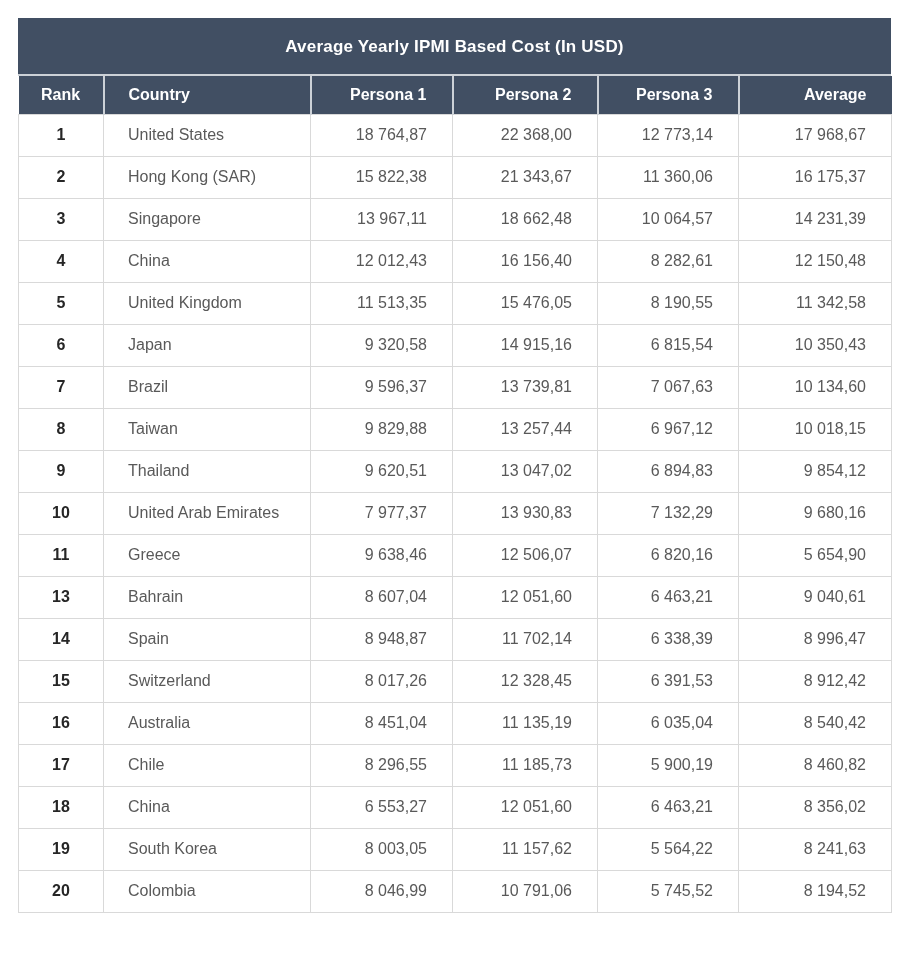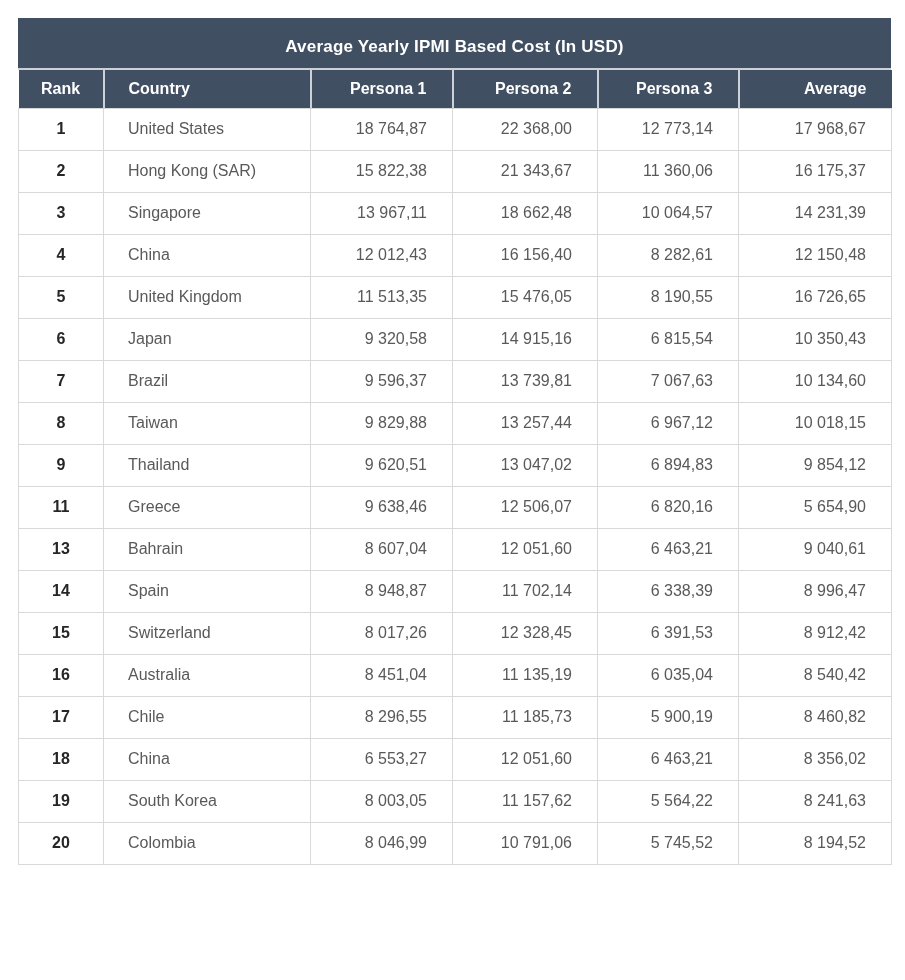--- a/index.html
+++ b/index.html
@@ -22,21 +22,21 @@
     position:absolute;
     left:18px;top:18px;
     width:873px;
   }
   .table-title{
     background:var(--header-bg);
     color:var(--header-text);
     font-size:17px;
     font-weight:bold;
     text-align:center;
-    height:52px;
+    height:58px;
     line-height:58px;
     border-bottom:2px solid var(--header-sep);
     letter-spacing:0.2px;
   }
   table{
     width:873px;
     border-collapse:collapse;
     table-layout:fixed;
   }
   thead th{
@@ -131,21 +131,21 @@
           <td class="col-num">16 156,40</td>
           <td class="col-num">8 282,61</td>
           <td class="col-num">12 150,48</td>
         </tr>
         <tr>
           <td class="col-rank">5</td>
           <td class="col-country">United Kingdom</td>
           <td class="col-num">11 513,35</td>
           <td class="col-num">15 476,05</td>
           <td class="col-num">8 190,55</td>
-          <td class="col-num">16 726,65</td>
+          <td class="col-num">11 342,58</td>
         </tr>
         <tr>
           <td class="col-rank">6</td>
           <td class="col-country">Japan</td>
           <td class="col-num">9 320,58</td>
           <td class="col-num">14 915,16</td>
           <td class="col-num">6 815,54</td>
           <td class="col-num">10 350,43</td>
         </tr>
         <tr>
@@ -166,20 +166,28 @@
         </tr>
         <tr>
           <td class="col-rank">9</td>
           <td class="col-country">Thailand</td>
           <td class="col-num">9 620,51</td>
           <td class="col-num">13 047,02</td>
           <td class="col-num">6 894,83</td>
           <td class="col-num">9 854,12</td>
         </tr>
         <tr>
+          <td class="col-rank">10</td>
+          <td class="col-country">United Arab Emirates</td>
+          <td class="col-num">7 977,37</td>
+          <td class="col-num">13 930,83</td>
+          <td class="col-num">7 132,29</td>
+          <td class="col-num">9 680,16</td>
+        </tr>
+        <tr>
           <td class="col-rank">11</td>
           <td class="col-country">Greece</td>
           <td class="col-num">9 638,46</td>
           <td class="col-num">12 506,07</td>
           <td class="col-num">6 820,16</td>
           <td class="col-num">5 654,90</td>
         </tr>
         <tr>
           <td class="col-rank">13</td>
           <td class="col-country">Bahrain</td>

